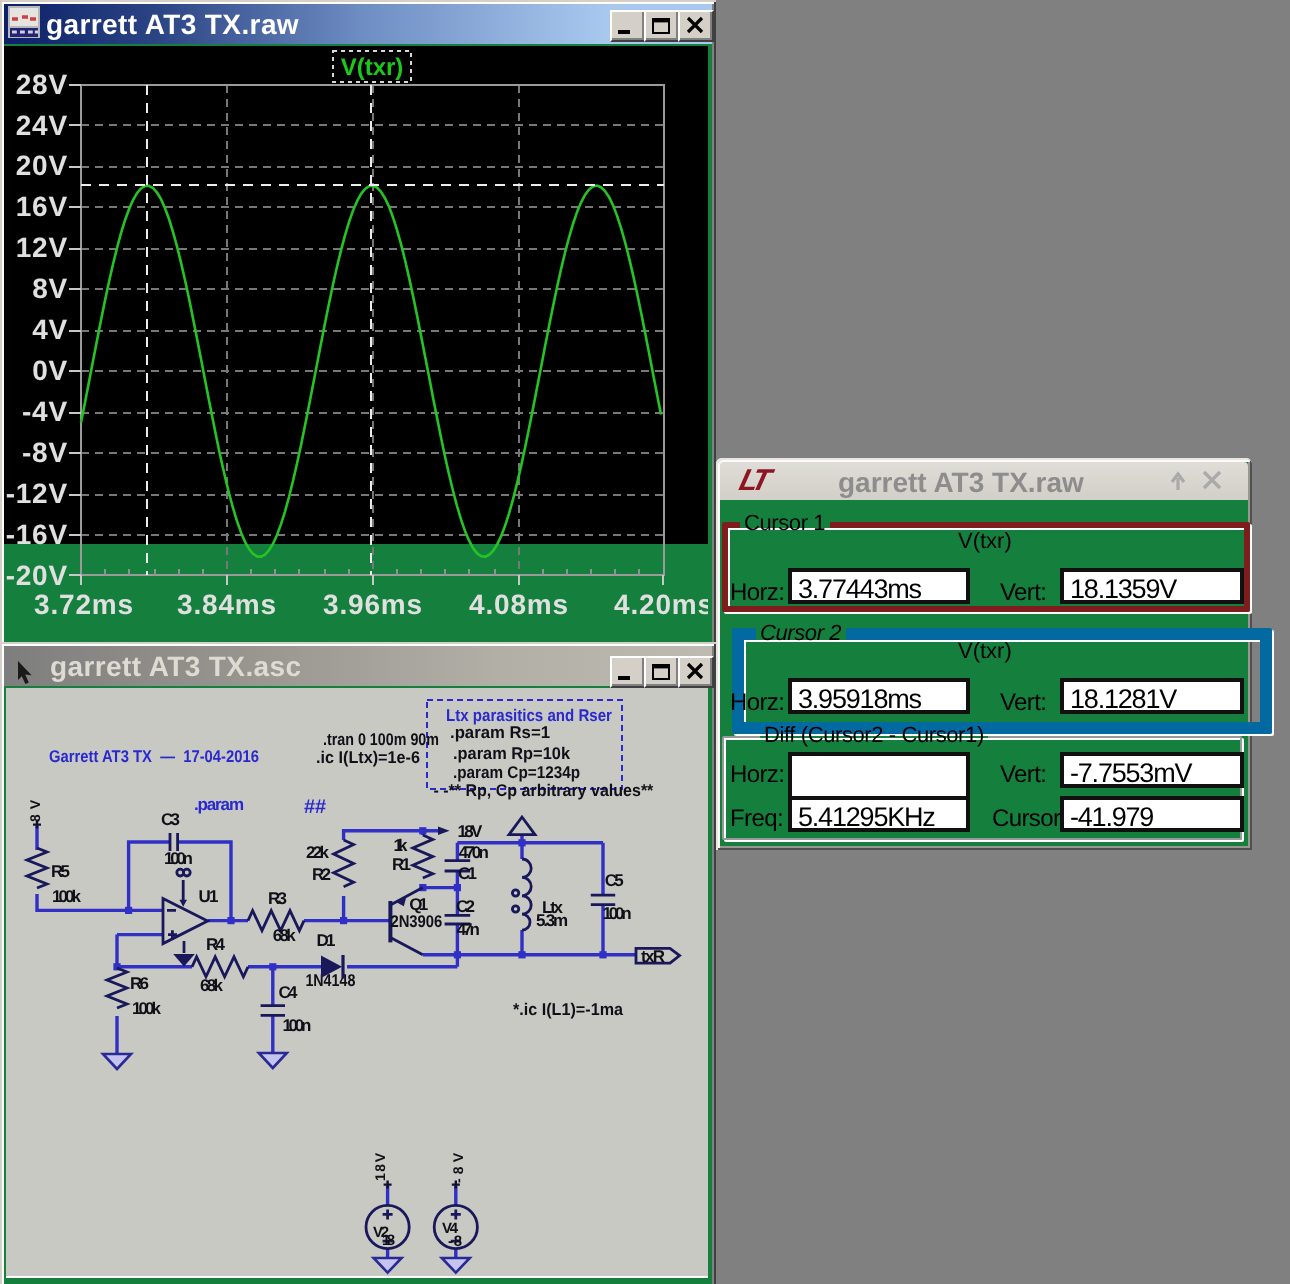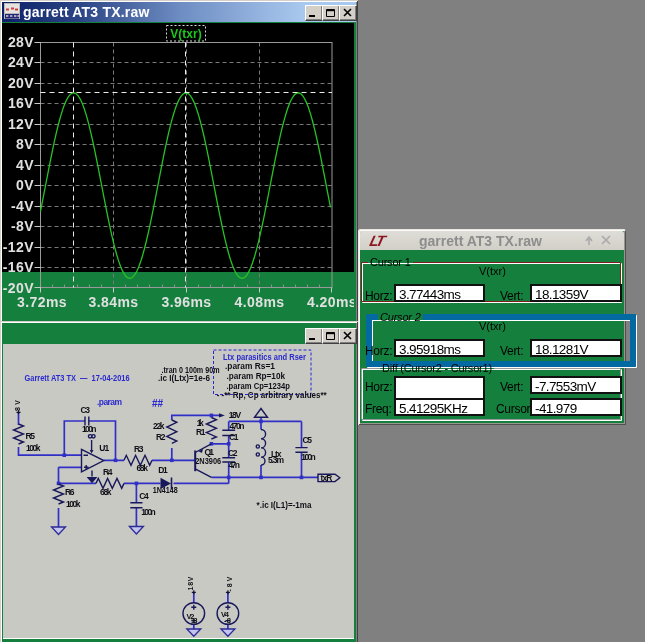--- a/index.html
+++ b/index.html
@@ -93,20 +93,27 @@
       </g>
     </g>
 
     <rect x="166.5" y="25.5" width="39" height="15.5" fill="#000" stroke="#d8d8d8" stroke-width="1" stroke-dasharray="2 2"></rect>
     <text x="186" y="37.5" fill="#1dc81d" font-size="12px" font-weight="bold" text-anchor="middle" font-family="Liberation Sans,sans-serif">V(txr)</text>
   </svg>
   </div>
 </div>
 
 <div class="win" style="left:0;top:321px;width:358px;height:321px;box-shadow:inset 1px 1px 0 #d4d0c8, inset -1px 0 0 #404040, inset 2px 2px 0 #ffffff, inset -2px 0 0 #808080;">
+  <div style="position:absolute;left:2px;top:2px;width:354px;height:20px;
+    background:linear-gradient(to right,#7e7e7e,#98968f 35%,#b2afa7 70%,#bdbab2);">
+    <svg width="14" height="15" style="position:absolute;left:6px;top:7px;">
+      <path d="M1 0.5L7.8 7.6L4.6 7.2L6.4 11.2L4.7 12L2.9 8.1L1 10Z" fill="#1a1a1a"></path>
+    </svg>
+    <span style="position:absolute;left:23px;top:2px;color:#dedbd3;font-size:14px;font-weight:bold;letter-spacing:.2px;">garrett AT3 TX.asc</span>
+  </div>
   <div class="tbtn" style="left:305px;top:7px;">
       <svg width="16" height="14">
         <path d="M3 10h6" stroke="#000" stroke-width="2"></path>
       </svg>
     </div>
   <div class="tbtn" style="left:322px;top:7px;">
       <svg width="16" height="14">
         <path d="M3.5 3.5h8v7h-8z" fill="none" stroke="#000"></path>
         <path d="M3.5 4.5h8" stroke="#000" stroke-width="1.4"></path>
       </svg>
@@ -263,21 +270,21 @@
     background:linear-gradient(to bottom,#dfddd7,#d2cfc8);">
     <span style="position:absolute;left:10px;top:1px;color:#8c1622;font-size:15px;font-weight:bold;font-style:italic;letter-spacing:-2px;display:inline-block;transform:skewX(-14deg);">LT</span>
     <span style="position:absolute;left:59px;top:1.5px;color:#8d8d8d;font-size:14px;font-weight:bold;">garrett AT3 TX.raw</span>
     <svg width="34" height="14" style="position:absolute;right:12px;top:3px;">
       <path d="M11 11V5M8 7l3-4 3 4" stroke="#a9a9a9" stroke-width="1.6" fill="none"></path>
       <path d="M24 2l8 8M32 2l-8 8" stroke="#a9a9a9" stroke-width="1.6"></path>
     </svg>
   </div>
 
   <fieldset style="position:absolute;left:3px;top:27px;width:258px;height:44px;margin:0;padding:0;
-    border:1px solid #7f1d1d;border-radius:1px;box-shadow:1px 1px 0 #fff, inset 1px 1px 0 #fff;">
+    border:3px solid #7f1d1d;border-radius:1px;box-shadow:1px 1px 0 #fff, inset 1px 1px 0 #fff;">
     <legend style="font-size:11px;letter-spacing:-.2px;padding:0 2px;margin-left:6px;color:#000;">Cursor 1</legend>
   </fieldset>
   <div style="position:absolute;left:121px;top:36px;font-size:11px;">V(txr)</div>
   <div style="position:absolute;left:7px;top:60px;font-size:12px;letter-spacing:-.3px;">Horz:</div>
   <div style="position:absolute;left:36px;top:55px;width:84px;height:13.5px;background:#fff;border:2px solid #111;font-size:13.5px;letter-spacing:-0.6px;padding:0.5px 0 0 3px;">3.77443ms</div>
   <div style="position:absolute;left:142px;top:60px;font-size:12px;letter-spacing:-.3px;">Vert:</div>
   <div style="position:absolute;left:172px;top:55px;width:85px;height:13.5px;background:#fff;border:2px solid #111;font-size:13.5px;letter-spacing:-0.6px;padding:0.5px 0 0 3px;">18.1359V</div>
 
   <fieldset style="position:absolute;left:8px;top:82px;width:258px;height:44px;margin:0;padding:0;
     border:6px solid #0369a1;border-radius:1px;box-shadow:1px 1px 0 #fff, inset 1px 1px 0 #fff;font-style:italic;">

